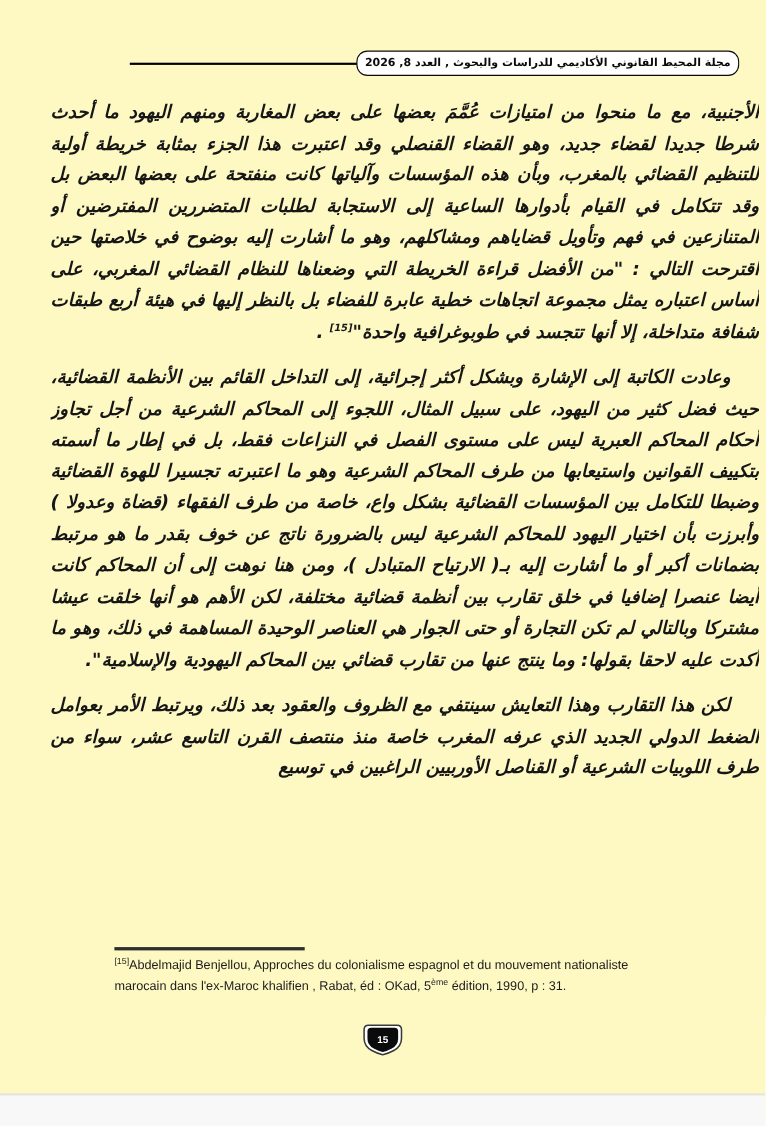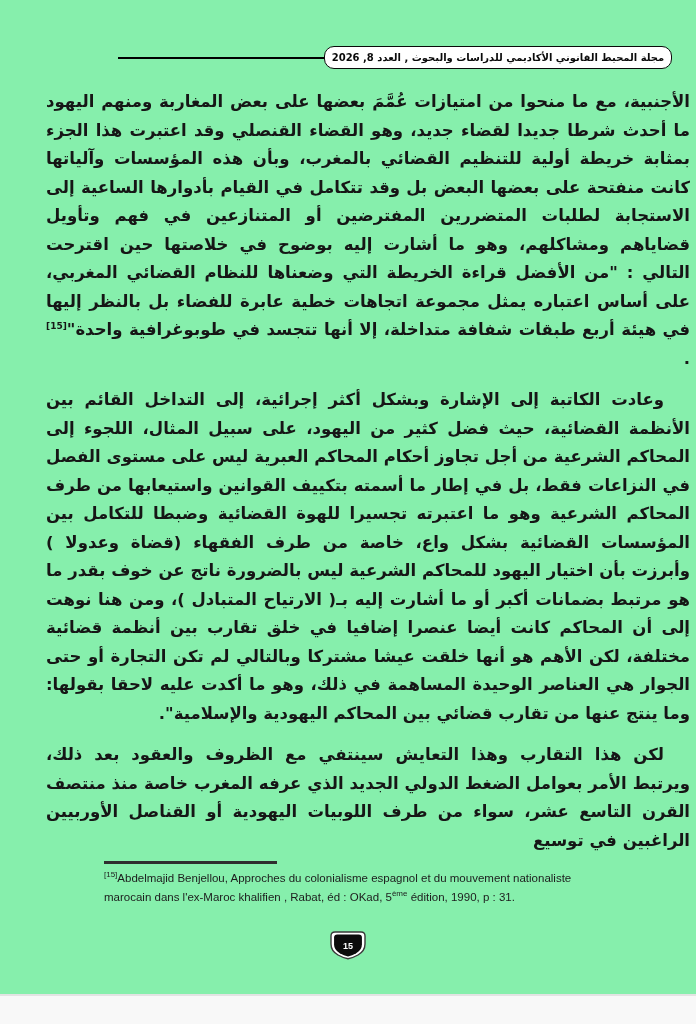--- a/index.html
+++ b/index.html
@@ -1,19 +1,19 @@
 <!DOCTYPE html>
 <html lang="ar"><head>
 <meta charset="utf-8">
 <style>
   html,body{margin:0;padding:0;background:#ffffff;}
   .page{
     position:relative;
     width:696px;height:1024px;
-    background:#86efac;
+    background:#fef9c3;
     overflow:hidden;
     font-family:"DejaVu Sans",sans-serif;
   }
   
   .header-rule{
     position:absolute;left:118px;top:57px;width:208px;height:2px;
     background:#000;
   }
   .header-box{
     position:absolute;left:324px;top:46px;width:348px;height:23px;
@@ -25,20 +25,21 @@
     direction:rtl;unicode-bidi:embed;
     font-size:10px;font-weight:700;color:#0a0a0a;white-space:nowrap;
   }
   
   .content{
     position:absolute;left:46px;right:6px;top:88px;bottom:172px;
     direction:rtl;
     text-align:justify;
     overflow:hidden;
     color:#161616;
+    font-style:italic;
   }
   .content p{
     margin:0 0 13px 0;
     font-size:16.5px;font-weight:700;line-height:28.5px;
   }
   .content p.indented{text-indent:26px;}
   .fn-ref{
     font-size:9px;font-weight:700;vertical-align:super;line-height:0;
   }
   
@@ -74,21 +75,21 @@
 
   <div class="header-rule"></div>
 
   <div class="header-box">
     <span>مجلة المحيط القانوني الأكاديمي للدراسات والبحوث , العدد 8, 2026</span>
   </div>
 
   <div class="content">
     <p><span>الأجنبية، مع ما منحوا من امتيازات عُمَّمَ بعضها على بعض المغاربة ومنهم اليهود ما أحدث شرطا جديدا لقضاء جديد، وهو القضاء القنصلي وقد اعتبرت هذا الجزء بمثابة خريطة أولية للتنظيم القضائي بالمغرب، وبأن هذه المؤسسات وآلياتها كانت منفتحة على بعضها البعض بل وقد تتكامل في القيام بأدوارها الساعية إلى الاستجابة لطلبات المتضررين المفترضين أو المتنازعين في فهم وتأويل قضاياهم ومشاكلهم، وهو ما أشارت إليه بوضوح في خلاصتها حين اقترحت التالي : "من الأفضل قراءة الخريطة التي وضعناها للنظام القضائي المغربي، على أساس اعتباره يمثل مجموعة اتجاهات خطية عابرة للفضاء بل بالنظر إليها في هيئة أربع طبقات شفافة متداخلة، إلا أنها تتجسد في طوبوغرافية واحدة"</span><sup class="fn-ref">[15]</sup><span> .</span></p>
     <p class="indented">وعادت الكاتبة إلى الإشارة وبشكل أكثر إجرائية، إلى التداخل القائم بين الأنظمة القضائية، حيث فضل كثير من اليهود، على سبيل المثال، اللجوء إلى المحاكم الشرعية من أجل تجاوز أحكام المحاكم العبرية ليس على مستوى الفصل في النزاعات فقط، بل في إطار ما أسمته بتكييف القوانين واستيعابها من طرف المحاكم الشرعية وهو ما اعتبرته تجسيرا للهوة القضائية وضبطا للتكامل بين المؤسسات القضائية بشكل واع، خاصة من طرف الفقهاء (قضاة وعدولا ) وأبرزت بأن اختيار اليهود للمحاكم الشرعية ليس بالضرورة ناتج عن خوف بقدر ما هو مرتبط بضمانات أكبر أو ما أشارت إليه بـ( الارتياح المتبادل )، ومن هنا نوهت إلى أن المحاكم كانت أيضا عنصرا إضافيا في خلق تقارب بين أنظمة قضائية مختلفة، لكن الأهم هو أنها خلقت عيشا مشتركا وبالتالي لم تكن التجارة أو حتى الجوار هي العناصر الوحيدة المساهمة في ذلك، وهو ما أكدت عليه لاحقا بقولها: وما ينتج عنها من تقارب قضائي بين المحاكم اليهودية والإسلامية".</p>
-    <p class="indented">لكن هذا التقارب وهذا التعايش سينتفي مع الظروف والعقود بعد ذلك، ويرتبط الأمر بعوامل الضغط الدولي الجديد الذي عرفه المغرب خاصة منذ منتصف القرن التاسع عشر، سواء من طرف اللوبيات اليهودية أو القناصل الأوربيين الراغبين في توسيع</p>
+    <p class="indented">لكن هذا التقارب وهذا التعايش سينتفي مع الظروف والعقود بعد ذلك، ويرتبط الأمر بعوامل الضغط الدولي الجديد الذي عرفه المغرب خاصة منذ منتصف القرن التاسع عشر، سواء من طرف اللوبيات الشرعية أو القناصل الأوربيين الراغبين في توسيع</p>
   </div>
 
   <div class="footnote-sep"></div>
 
   <div class="footnote">
     <sup>[15]</sup><span>Abdelmajid Benjellou, Approches du colonialisme espagnol et du mouvement nationaliste marocain dans l'ex-Maroc khalifien , Rabat, éd : OKad, 5</span><sup>ème</sup><span> édition, 1990, p : 31.</span>
   </div>
 
   <div class="page-badge">
     <svg width="38" height="29" viewBox="0 0 38 29">

